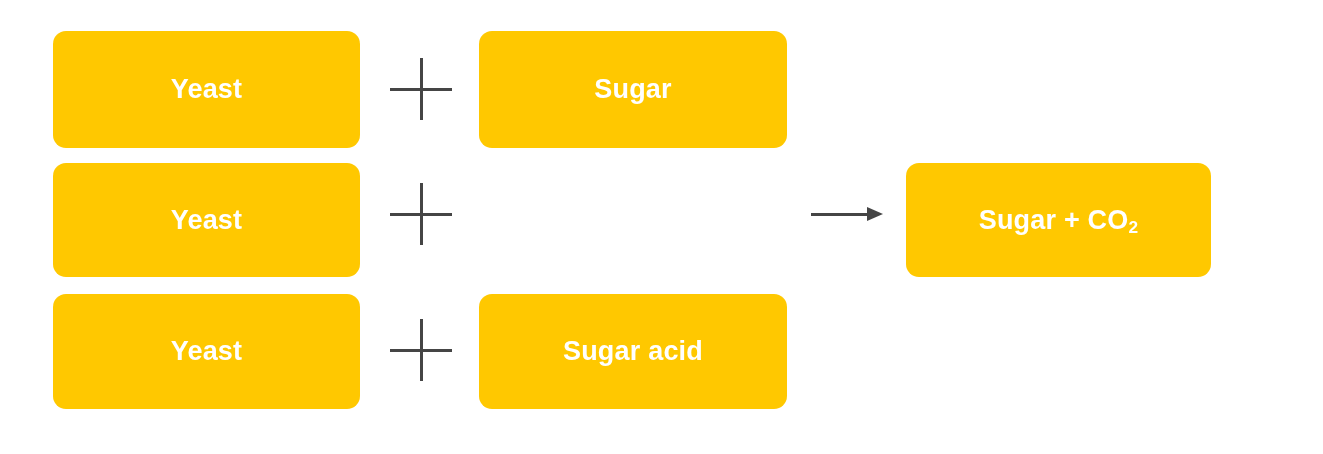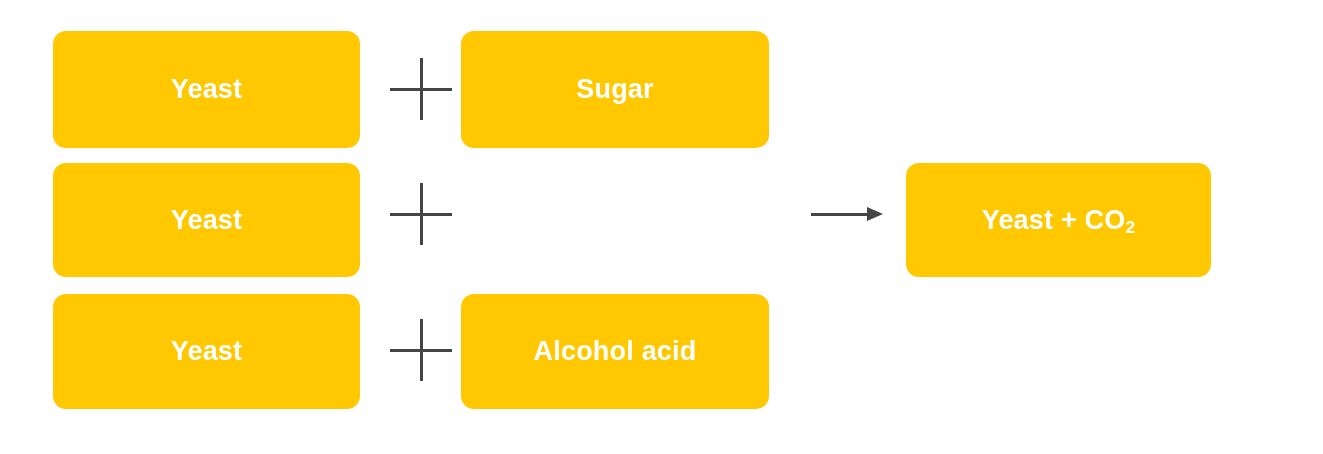--- a/index.html
+++ b/index.html
@@ -39,21 +39,21 @@
   }
   .box-label sub {
     font-size: 0.64em;
     vertical-align: baseline;
     position: relative;
     top: 0.28em;
     font-weight: bold;
   }
   
   .col-a { left: 53px;  width: 307px; }
-  .col-b { left: 461px; width: 308px; }
+  .col-b { left: 479px; width: 308px; }
   .col-r { left: 906px; width: 305px; }
   .row-1 { top: 31px;  height: 117px; }
   .row-2 { top: 163px; height: 114px; }
   .row-3 { top: 294px; height: 115px; }
 
   .plus {
     position: absolute;
     width: 62px;
     height: 62px;
   }
@@ -124,24 +124,24 @@
     <span class="box-label">Yeast</span>
   </div>
   <div class="plus plus-2"></div>
 
   <div class="arrow">
     <div class="arrow-line"></div>
     <div class="arrow-head"></div>
   </div>
 
   <div class="box col-r row-2">
-    <span class="box-label"><span>Yeast + CO</span><sub>2</sub></span>
+    <span class="box-label"><span>Sugar + CO</span><sub>2</sub></span>
   </div>
 
   <div class="box col-a row-3">
     <span class="box-label">Yeast</span>
   </div>
   <div class="plus plus-3"></div>
   <div class="box col-b row-3">
-    <span class="box-label">Alcohol acid</span>
+    <span class="box-label">Sugar acid</span>
   </div>
 
 </div>
 
 </body></html>

